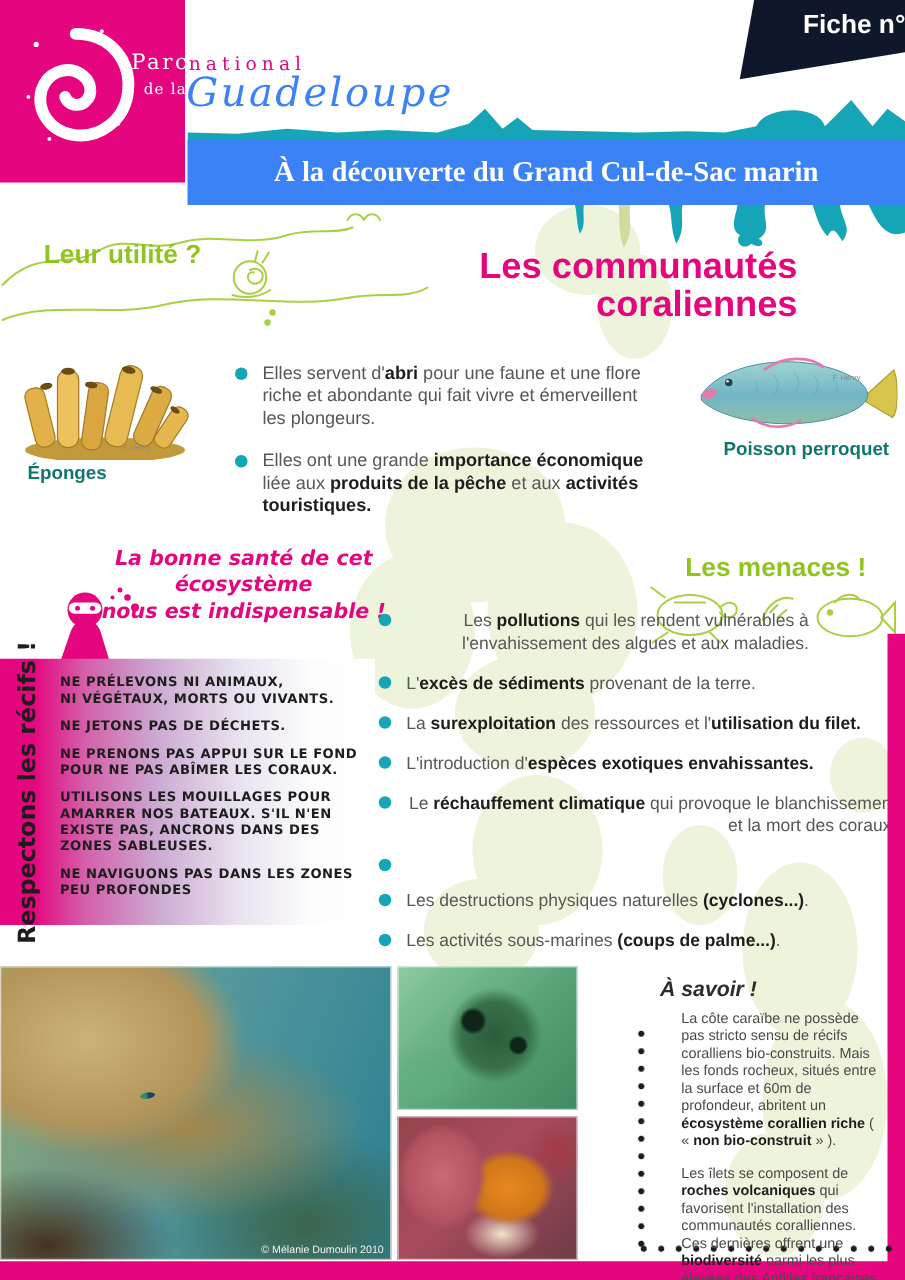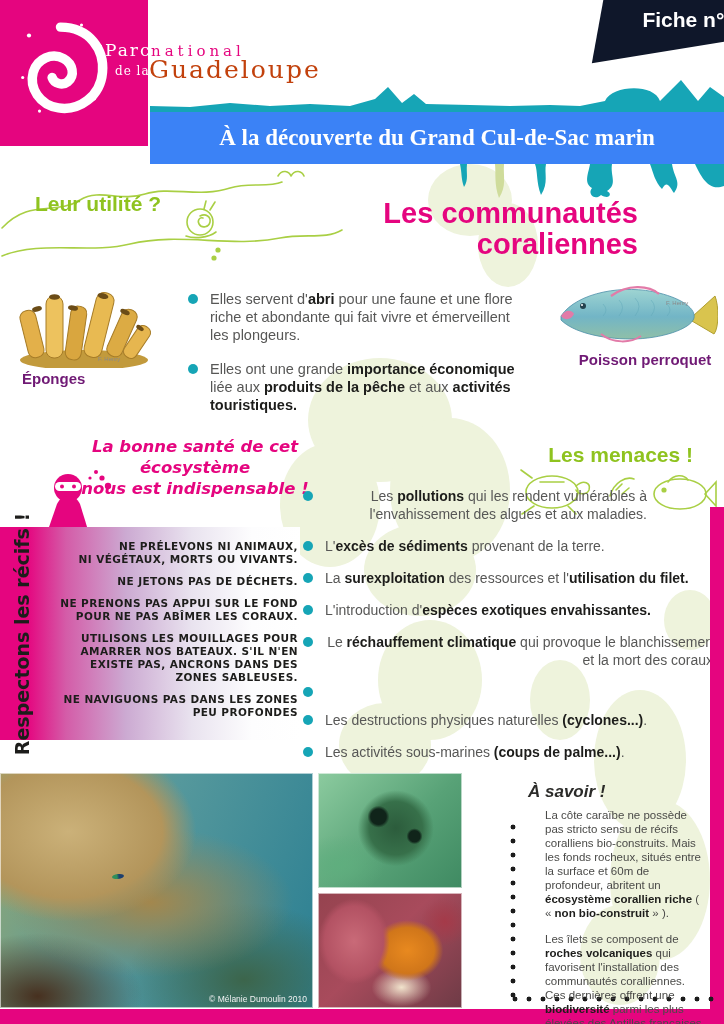--- a/index.html
+++ b/index.html
@@ -5,21 +5,21 @@
   html,body{margin:0;padding:0;background:#9a9a9a;}
   .page{position:relative;width:724px;height:1024px;background:#fff;overflow:hidden;
         font-family:"Liberation Sans",sans-serif;margin:0 auto;}
   .abs{position:absolute;}
   
   .logo-box{left:0;top:0;width:148px;height:146px;background:#e5057f;}
   .logo-word{font-family:"DejaVu Serif",serif;}
   .w-parc{left:105px;top:40px;color:#fff;font-size:17px;letter-spacing:2px;}
   .w-national{left:151px;top:42px;color:#e5057f;font-size:15px;letter-spacing:4px;}
   .w-dela{left:115px;top:64px;color:#fff;font-size:12px;letter-spacing:1px;}
-  .w-guad{left:149px;top:55px;color:#c2410c;font-size:25px;letter-spacing:2px;}
+  .w-guad{left:149px;top:55px;color:#3b82f6;font-size:32px;letter-spacing:2px;font-style:italic;}
   .fiche{left:582px;top:0;width:164px;height:66px;background:#0f172a;
          clip-path:polygon(13% 0,100% 0,100% 58%,6% 96%);}
   .fiche span{position:absolute;right:10px;top:8px;color:#fff;font-weight:bold;font-size:21px;}
   .banner{left:150px;top:112px;width:574px;height:52px;background:#3b82f6;}
   .banner-title{width:100%;text-align:center;color:#fff;font-family:"Liberation Serif",serif;
                 font-weight:bold;font-size:23px;line-height:52px;white-space:nowrap;}
   
   .green-head{color:#8fc31f;font-weight:bold;font-size:21px;}
   .main-title{right:86px;top:198px;text-align:right;color:#e5057f;font-weight:bold;
               font-size:29px;line-height:31px;}
@@ -37,21 +37,21 @@
   .mlist{left:303px;top:487px;width:414px;font-size:14px;text-align:right;}
   .mlist .item{margin-bottom:14px;}
   .mlist .txt{line-height:18px;}
   .mlist .item:first-child .txt{max-width:322px;}
   
   .rules-box{left:0;top:527px;width:300px;height:213px;
     background:linear-gradient(90deg,#e5057f 0%,#e5057f 9%,#d45ca8 22%,#ccaad2 42%,#e9e3ef 64%,#fdfdfe 84%,#fff 100%);}
   .sidebar-vert{left:2px;top:527px;width:40px;height:213px;display:flex;align-items:center;justify-content:center;}
   .sidebar-vert span{transform:rotate(-90deg);white-space:nowrap;color:#1d1d1b;font-weight:bold;
                      font-size:19px;font-family:"DejaVu Sans",sans-serif;}
-  .rules{left:48px;top:540px;width:250px;text-align:right;}
+  .rules{left:48px;top:540px;width:250px;}
   .rules .item{white-space:pre-line;color:#1d1d1b;font-weight:bold;font-size:10.5px;
                line-height:13px;letter-spacing:.4px;margin-bottom:9px;
                font-family:"DejaVu Sans",sans-serif;}
   
   .asavoir-head{left:528px;top:782px;color:#2b2b29;font-weight:bold;font-style:italic;font-size:17px;}
   .asavoir{left:545px;top:808px;width:160px;font-size:11.5px;color:#4a4a48;}
   .asavoir .item{line-height:14px;margin-bottom:12px;}
   .dots-v{left:508px;top:820px;width:10px;height:178px;
           background-image:radial-gradient(circle,#1c1c1c 2.2px,transparent 2.7px);
           background-size:10px 14px;background-position:center top;}
@@ -81,21 +81,21 @@
   .photo-orange{left:318px;top:893px;width:144px;height:115px;
     background:
       radial-gradient(ellipse 42px 50px at 25% 42%,#c96a78 0%,#b35263 70%,rgba(0,0,0,0) 85%),
       radial-gradient(ellipse 45px 38px at 62% 50%,#e8891f 0%,#d0761a 60%,rgba(0,0,0,0) 80%),
       radial-gradient(ellipse 40px 26px at 58% 82%,#f1e3cc 0%,rgba(0,0,0,0) 75%),
       radial-gradient(ellipse 30px 30px at 88% 25%,#a53a49 0%,rgba(0,0,0,0) 80%),
       linear-gradient(135deg,#95434f 0%,#a84b5c 45%,#6e3b46 100%);}
   .tiny-fish{left:112px;top:874px;width:12px;height:5px;border-radius:50%;
              background:linear-gradient(90deg,#2f8f5a 40%,#1d3f6e 60%);transform:rotate(-8deg);}
   
-  .img-label{color:#701a75;font-weight:bold;font-size:15px;}
+  .img-label{color:#0f766e;font-weight:bold;font-size:15px;}
   .credit{color:#8a8a8a;font-size:6px;}
   
   .deco{pointer-events:none;}
 </style>
 </head>
 <body>
 
 <div class="page">
 
   <svg class="abs deco" left="0" style="left:0;top:0;" width="724" height="1024">

